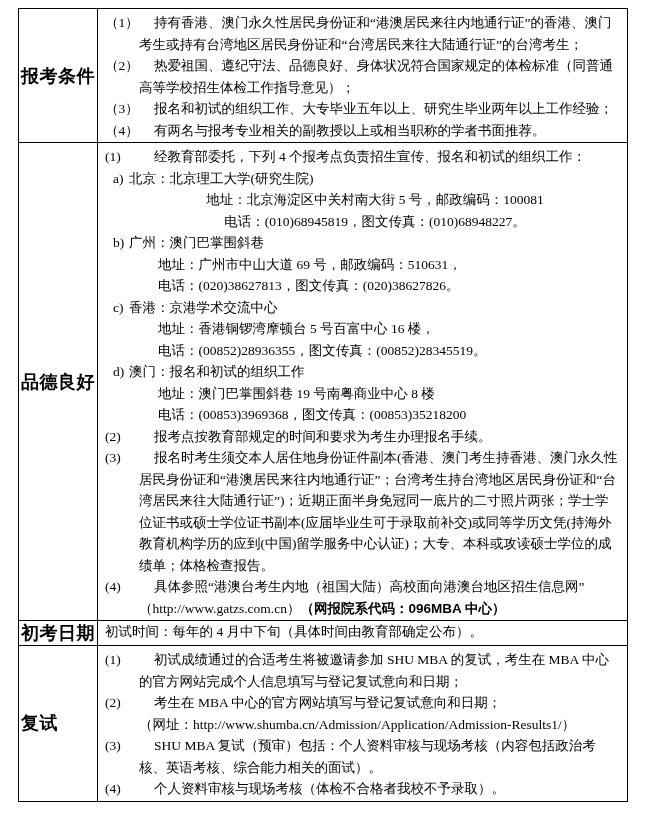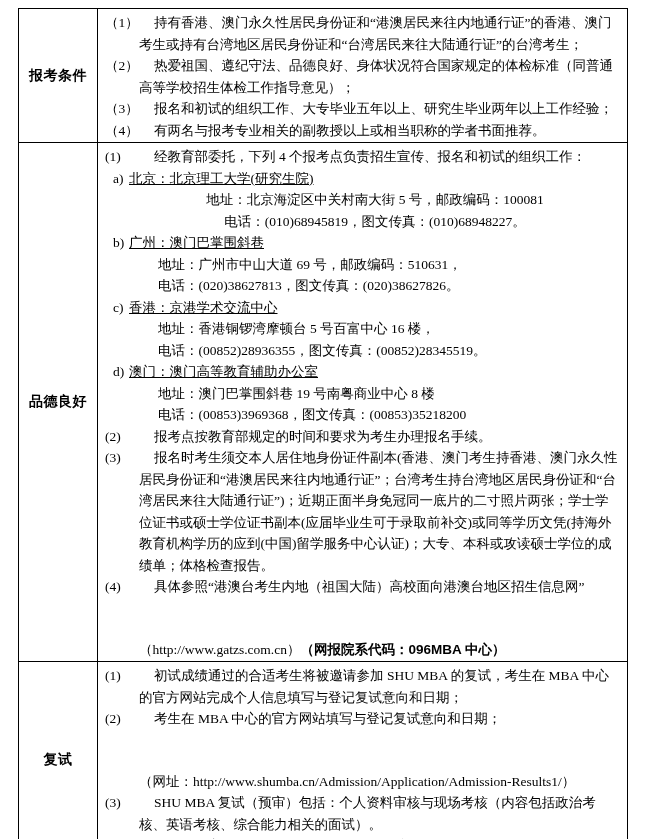--- a/index.html
+++ b/index.html
@@ -8,37 +8,37 @@
     position:relative; width:656px; height:839px; background:#ffffff;
     color:#000; font-family:"Liberation Serif","DejaVu Serif",serif;
     overflow:hidden;
   }
   table.doc {
     position:absolute; left:18px; top:8px; width:610px;
     border-collapse:collapse; table-layout:fixed;
   }
   td { border:1px solid #000; overflow:hidden; }
   td.label {
-    width:79px; text-align:center; vertical-align:middle;
+    width:79px; text-align:left; vertical-align:middle;
     font-family:"Liberation Sans","DejaVu Sans",sans-serif;
-    font-weight:700; font-size:14px; letter-spacing:0.5px; padding:0 2px;
+    font-weight:700; font-size:18px; letter-spacing:0.5px; padding:0 2px;
   }
   td.content {
     vertical-align:top; font-size:13.5px; line-height:21.5px;
     padding:3px 6px 1px 7px; word-wrap:break-word;
   }
   td.content.single { line-height:18px; padding-top:2px; }
   p { margin:0; }
   .item { padding-left:34px; text-indent:-34px; }
   .num  { display:inline-block; width:49px; text-indent:0; }
-  .sub  { padding-left:8px;text-decoration:underline; }
+  .sub  { padding-left:8px; }
   .letter { display:inline-block; width:16px; }
   .d1   { padding-left:24px;text-align:center; }
   .d2   { padding-left:53px; }
-  .cont { padding-left:34px;margin-top:41px; }
+  .cont { padding-left:34px; }
   .bold-hei {
     font-weight:700;
     font-family:"Liberation Sans","DejaVu Sans",sans-serif;
   }
 </style>
 </head>
 <body>
 
 <div class="page">
   <table class="doc">
@@ -64,33 +64,39 @@
         <p class="d1">电话：(010)68945819，图文传真：(010)68948227。</p>
 
         <p class="sub"><span class="letter">b)</span><span>广州：澳门巴掌围斜巷</span></p>
         <p class="d2">地址：广州市中山大道 69 号，邮政编码：510631，</p>
         <p class="d2">电话：(020)38627813，图文传真：(020)38627826。</p>
 
         <p class="sub"><span class="letter">c)</span><span>香港：京港学术交流中心</span></p>
         <p class="d2">地址：香港铜锣湾摩顿台 5 号百富中心 16 楼，</p>
         <p class="d2">电话：(00852)28936355，图文传真：(00852)28345519。</p>
 
-        <p class="sub"><span class="letter">d)</span><span>澳门：澳门高等教育辅助办公室</span></p>
+        <p class="sub"><span class="letter">d)</span><span>澳门：报名和初试的组织工作</span></p>
         <p class="d2">地址：澳门巴掌围斜巷 19 号南粤商业中心 8 楼</p>
         <p class="d2">电话：(00853)3969368，图文传真：(00853)35218200</p>
 
         <p class="item"><span class="num">(2)</span><span>报考点按教育部规定的时间和要求为考生办理报名手续。</span></p>
         <p class="item"><span class="num">(3)</span><span>报名时考生须交本人居住地身份证件副本(香港、澳门考生持香港、澳门永久性居民身份证和“港澳居民来往内地通行证”；台湾考生持台湾地区居民身份证和“台湾居民来往大陆通行证”)；近期正面半身免冠同一底片的二寸照片两张；学士学位证书或硕士学位证书副本(应届毕业生可于录取前补交)或同等学历文凭(持海外教育机构学历的应到(中国)留学服务中心认证)；大专、本科或攻读硕士学位的成绩单；体格检查报告。</span></p>
         <p class="item"><span class="num">(4)</span><span>具体参照“港澳台考生内地（祖国大陆）高校面向港澳台地区招生信息网”</span></p>
         <p class="cont"><span>（http://www.gatzs.com.cn）</span><span class="bold-hei">（网报院系代码：096MBA 中心）</span></p>
       </td>
     </tr>
 
 
 
+    <tr style="height:21px">
+      <td class="label">初考日期</td>
+      <td class="content single">
+        <p class="plain">初试时间：每年的 4 月中下旬（具体时间由教育部确定公布）。</p>
+      </td>
+    </tr>
 
     <tr style="height:155px">
       <td class="label">复试</td>
       <td class="content">
         <p class="item"><span class="num">(1)</span><span>初试成绩通过的合适考生将被邀请参加 SHU MBA 的复试，考生在 MBA 中心的官方网站完成个人信息填写与登记复试意向和日期；</span></p>
         <p class="item"><span class="num">(2)</span><span>考生在 MBA 中心的官方网站填写与登记复试意向和日期；</span></p>
         <p class="cont">（网址：http://www.shumba.cn/Admission/Application/Admission-Results1/）</p>
         <p class="item"><span class="num">(3)</span><span>SHU MBA 复试（预审）包括：个人资料审核与现场考核（内容包括政治考核、英语考核、综合能力相关的面试）。</span></p>
         <p class="item"><span class="num">(4)</span><span>个人资料审核与现场考核（体检不合格者我校不予录取）。</span></p>
       </td>

